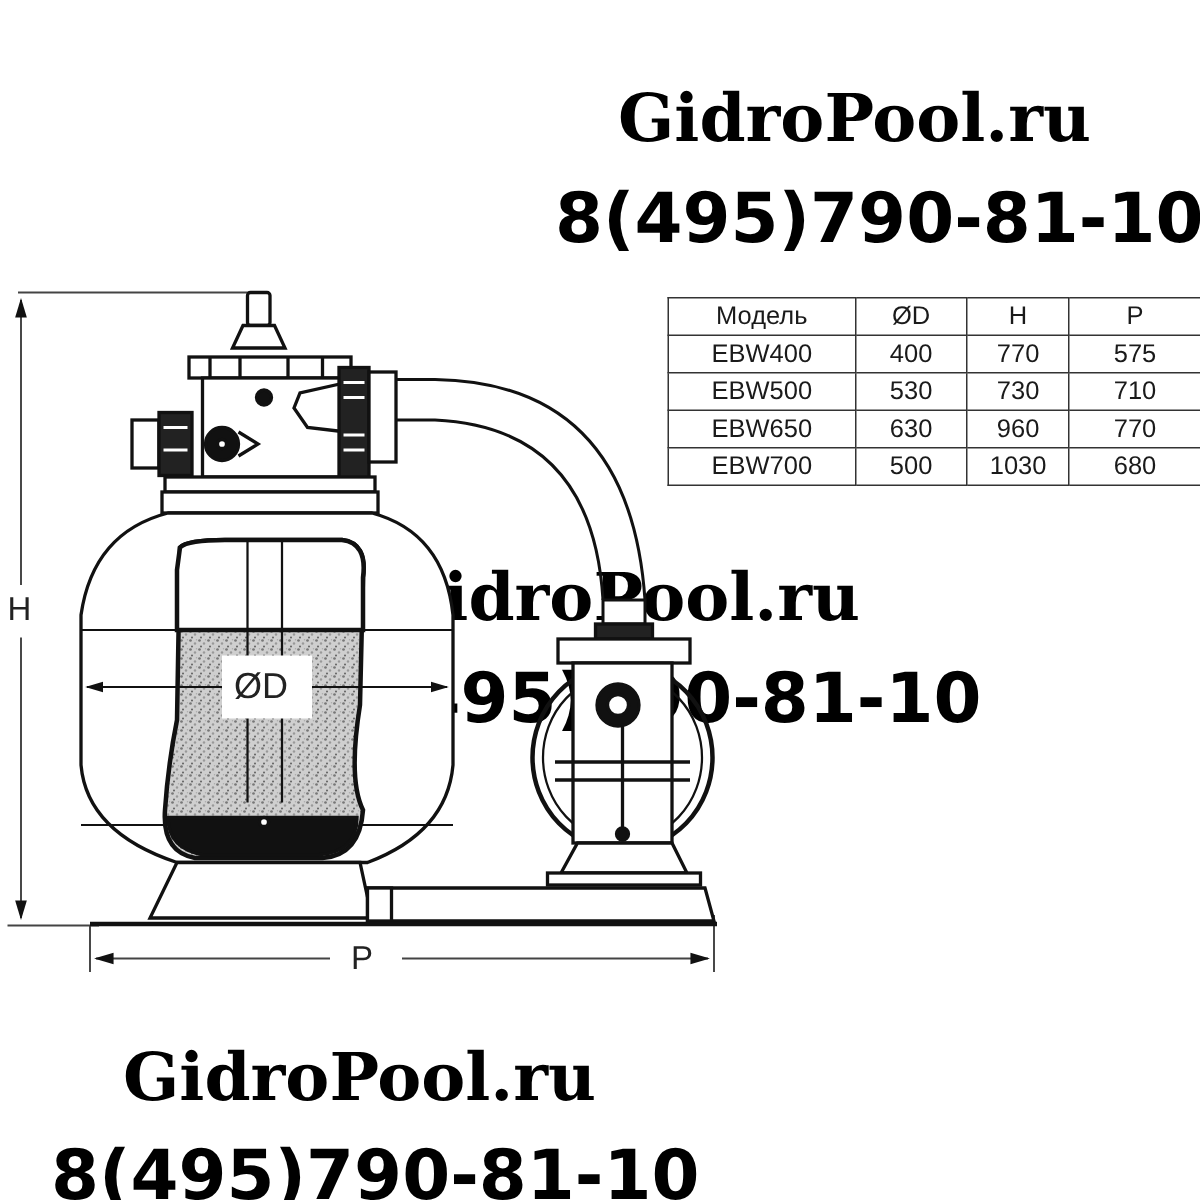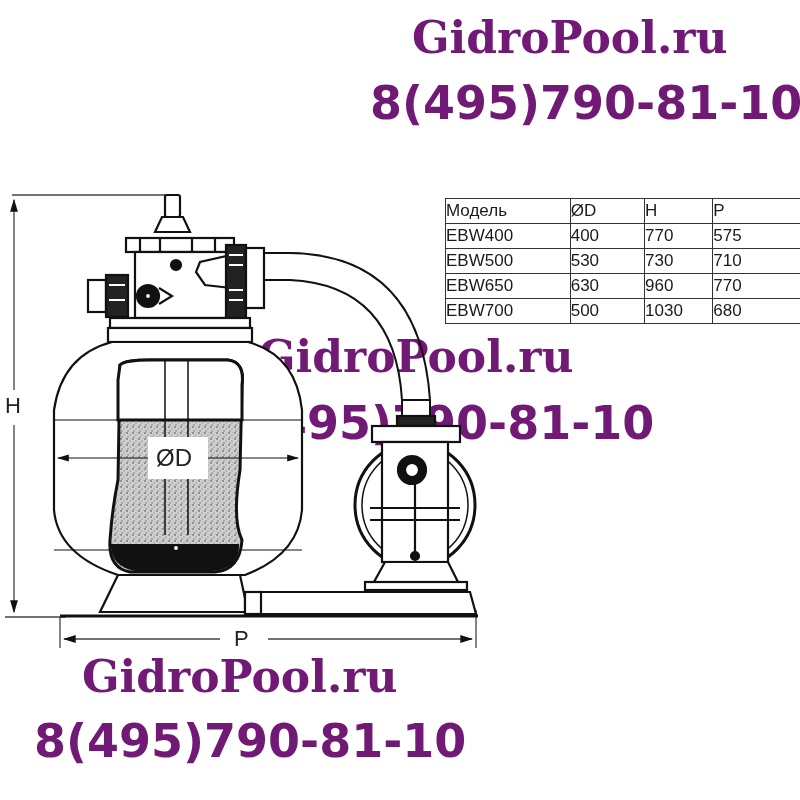--- a/index.html
+++ b/index.html
@@ -1,22 +1,22 @@
 <!DOCTYPE html>
 <html><head>
 <meta charset="utf-8">
 <style>
   html,body{margin:0;padding:0;background:#fff;}
   body{width:800px;height:800px;position:relative;overflow:hidden;font-family:"Liberation Sans",sans-serif;}
-  .wm{position:absolute;color:#701a75;font-weight:bold;white-space:nowrap;z-index:1;line-height:1;}
+  .wm{position:absolute;color:#000000;font-weight:bold;white-space:nowrap;z-index:1;line-height:1;margin-top:42px;}
   .wm-site{font-family:"DejaVu Serif","Liberation Serif",serif;font-size:44px;}
   .wm-phone{font-family:"DejaVu Sans","Liberation Sans",sans-serif;font-size:46px;letter-spacing:0px;}
   svg.drawing{position:absolute;left:0;top:0;z-index:2;}
   table.spec{position:absolute;left:445px;top:198px;border-collapse:collapse;z-index:3;background:transparent;}
-  table.spec td,table.spec th{border:1.5px solid #333;height:24px;padding:0;font-size:17px;color:#1a1a1a;font-weight:normal;text-align:left;line-height:24px;}
+  table.spec td,table.spec th{border:1.5px solid #333;height:24px;padding:0;font-size:17px;color:#1a1a1a;font-weight:normal;text-align:center;line-height:24px;}
   table.spec .c0{width:127px;}
   table.spec .c1{width:76px;}
   table.spec .c2{width:69px;}
   table.spec .c3{width:90px;border-right:none;}
   .dimlabel{position:absolute;z-index:4;font-size:22px;color:#222;background:#fff;line-height:1;}
 </style>
 </head>
 <body>
 
 <div class="wm wm-site" style="left:412px;top:16px;">GidroPool.ru</div>

